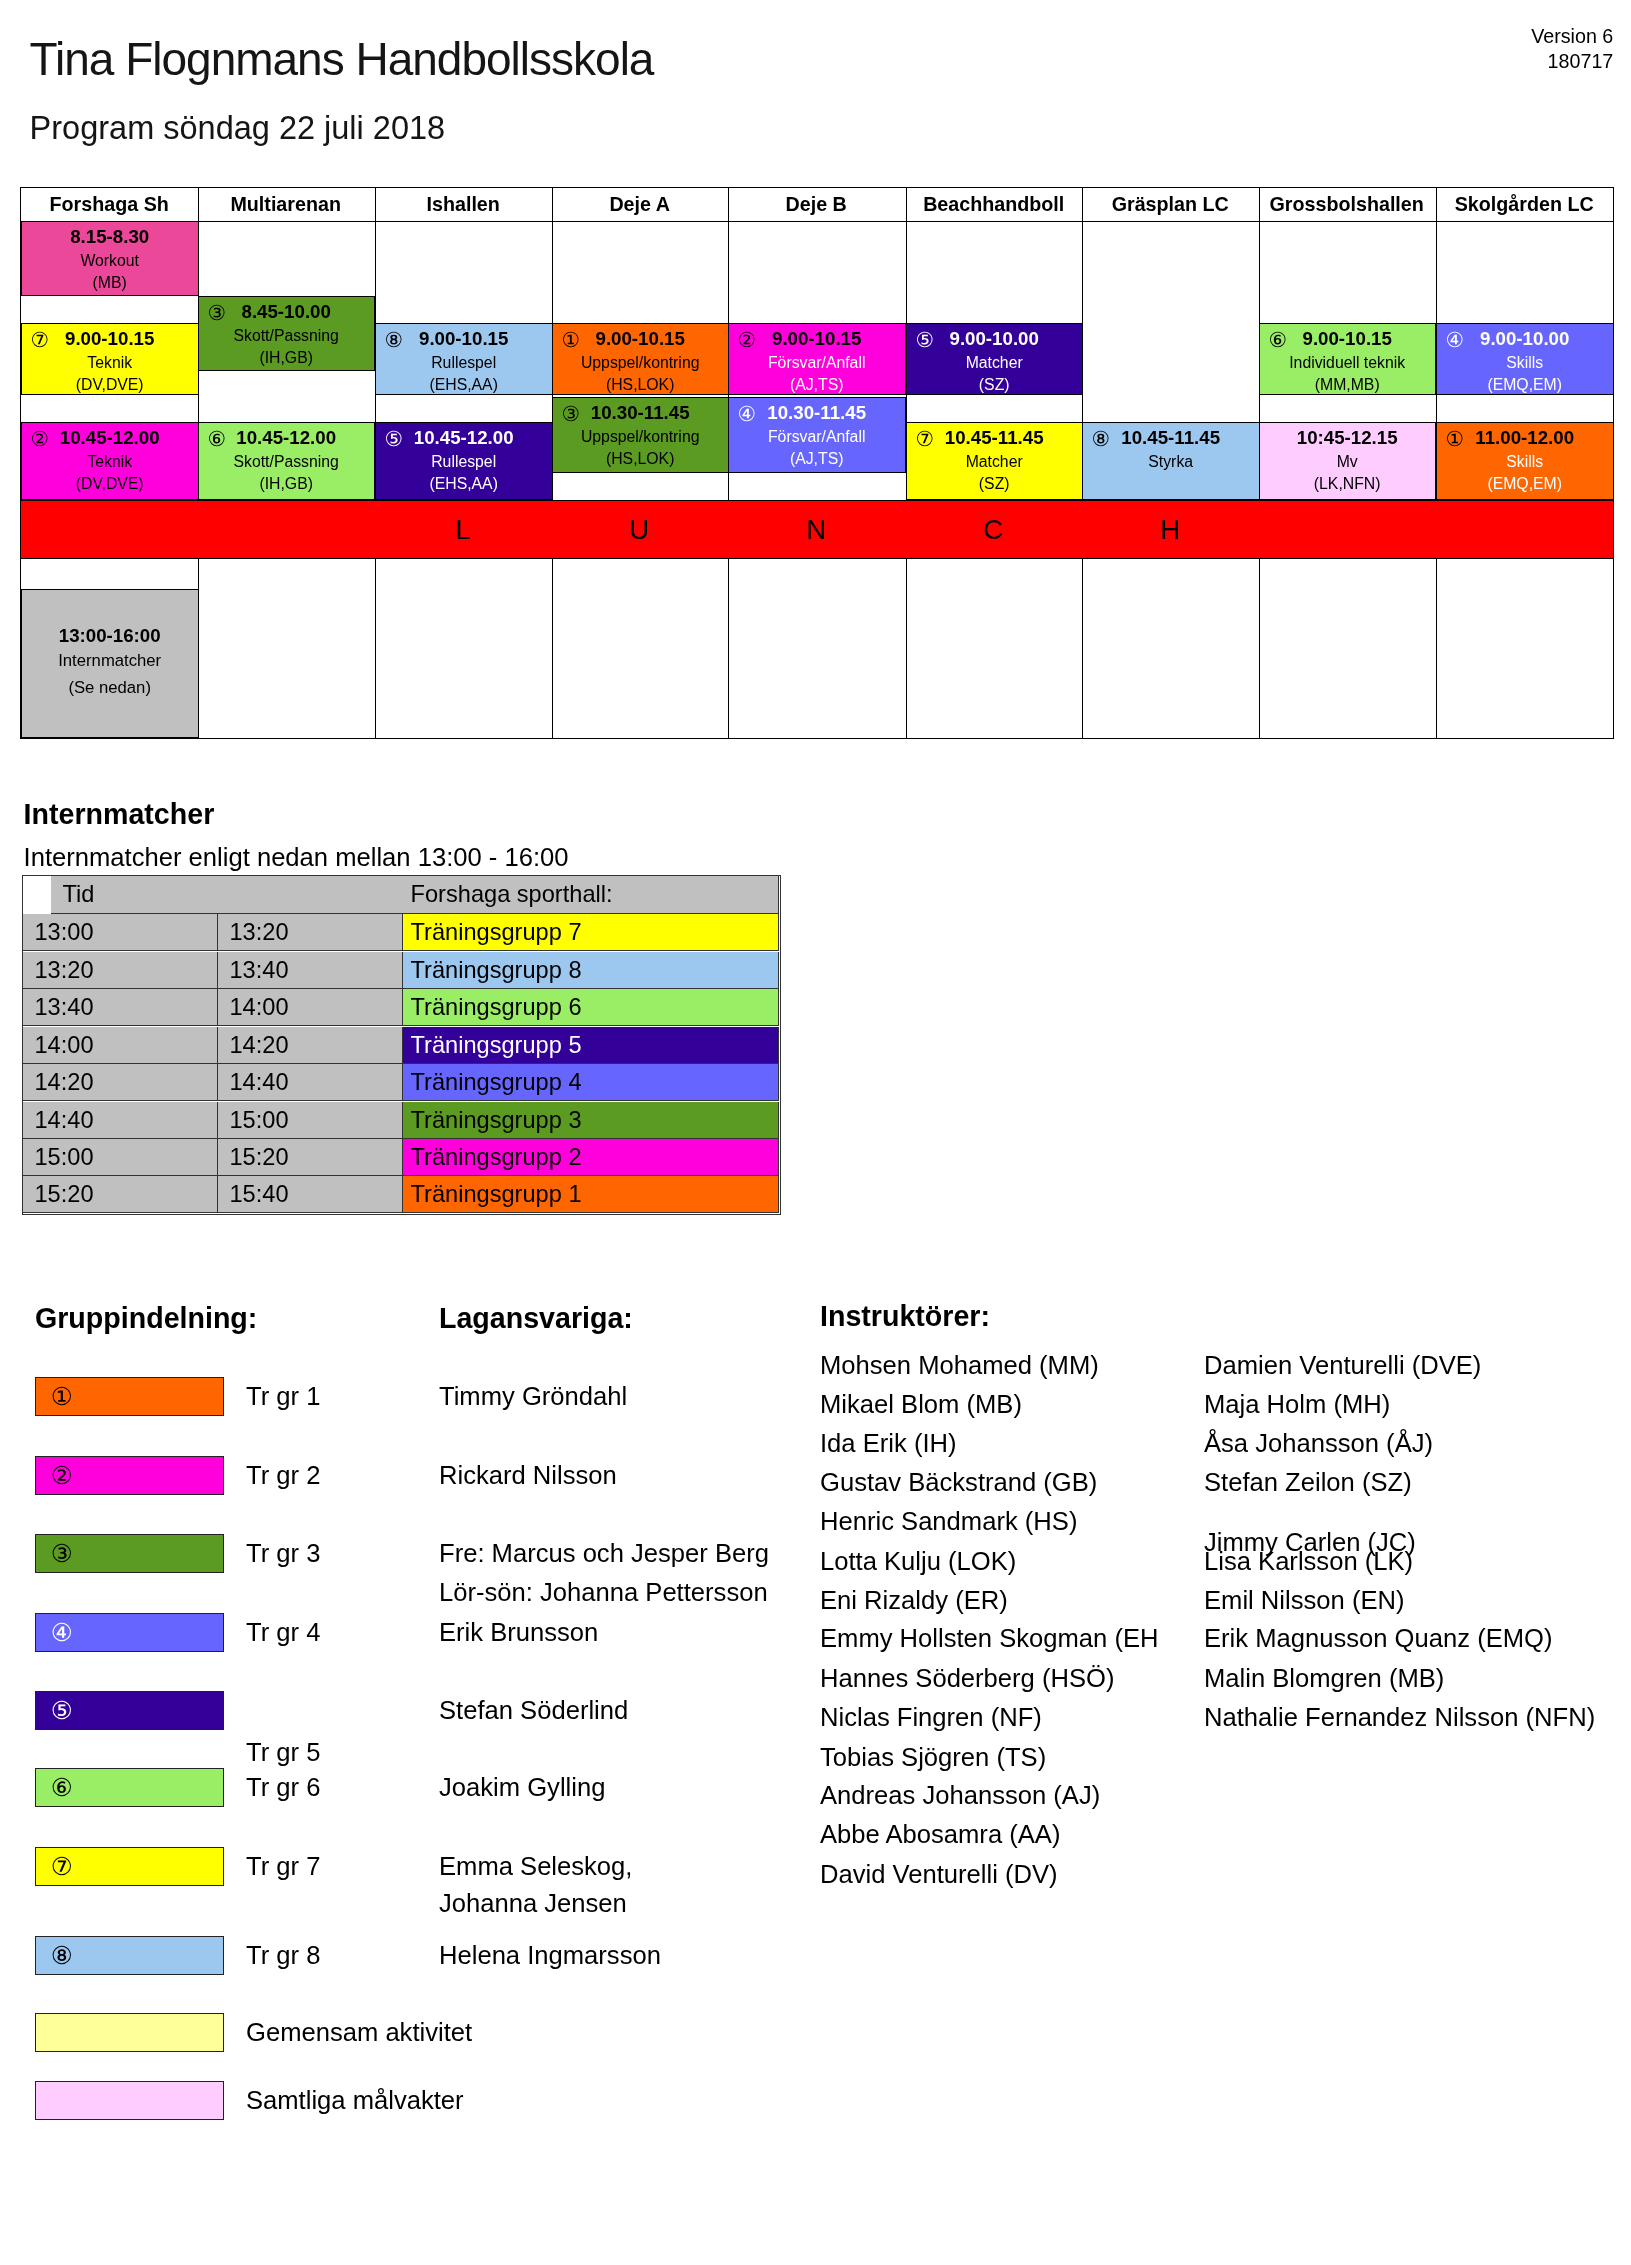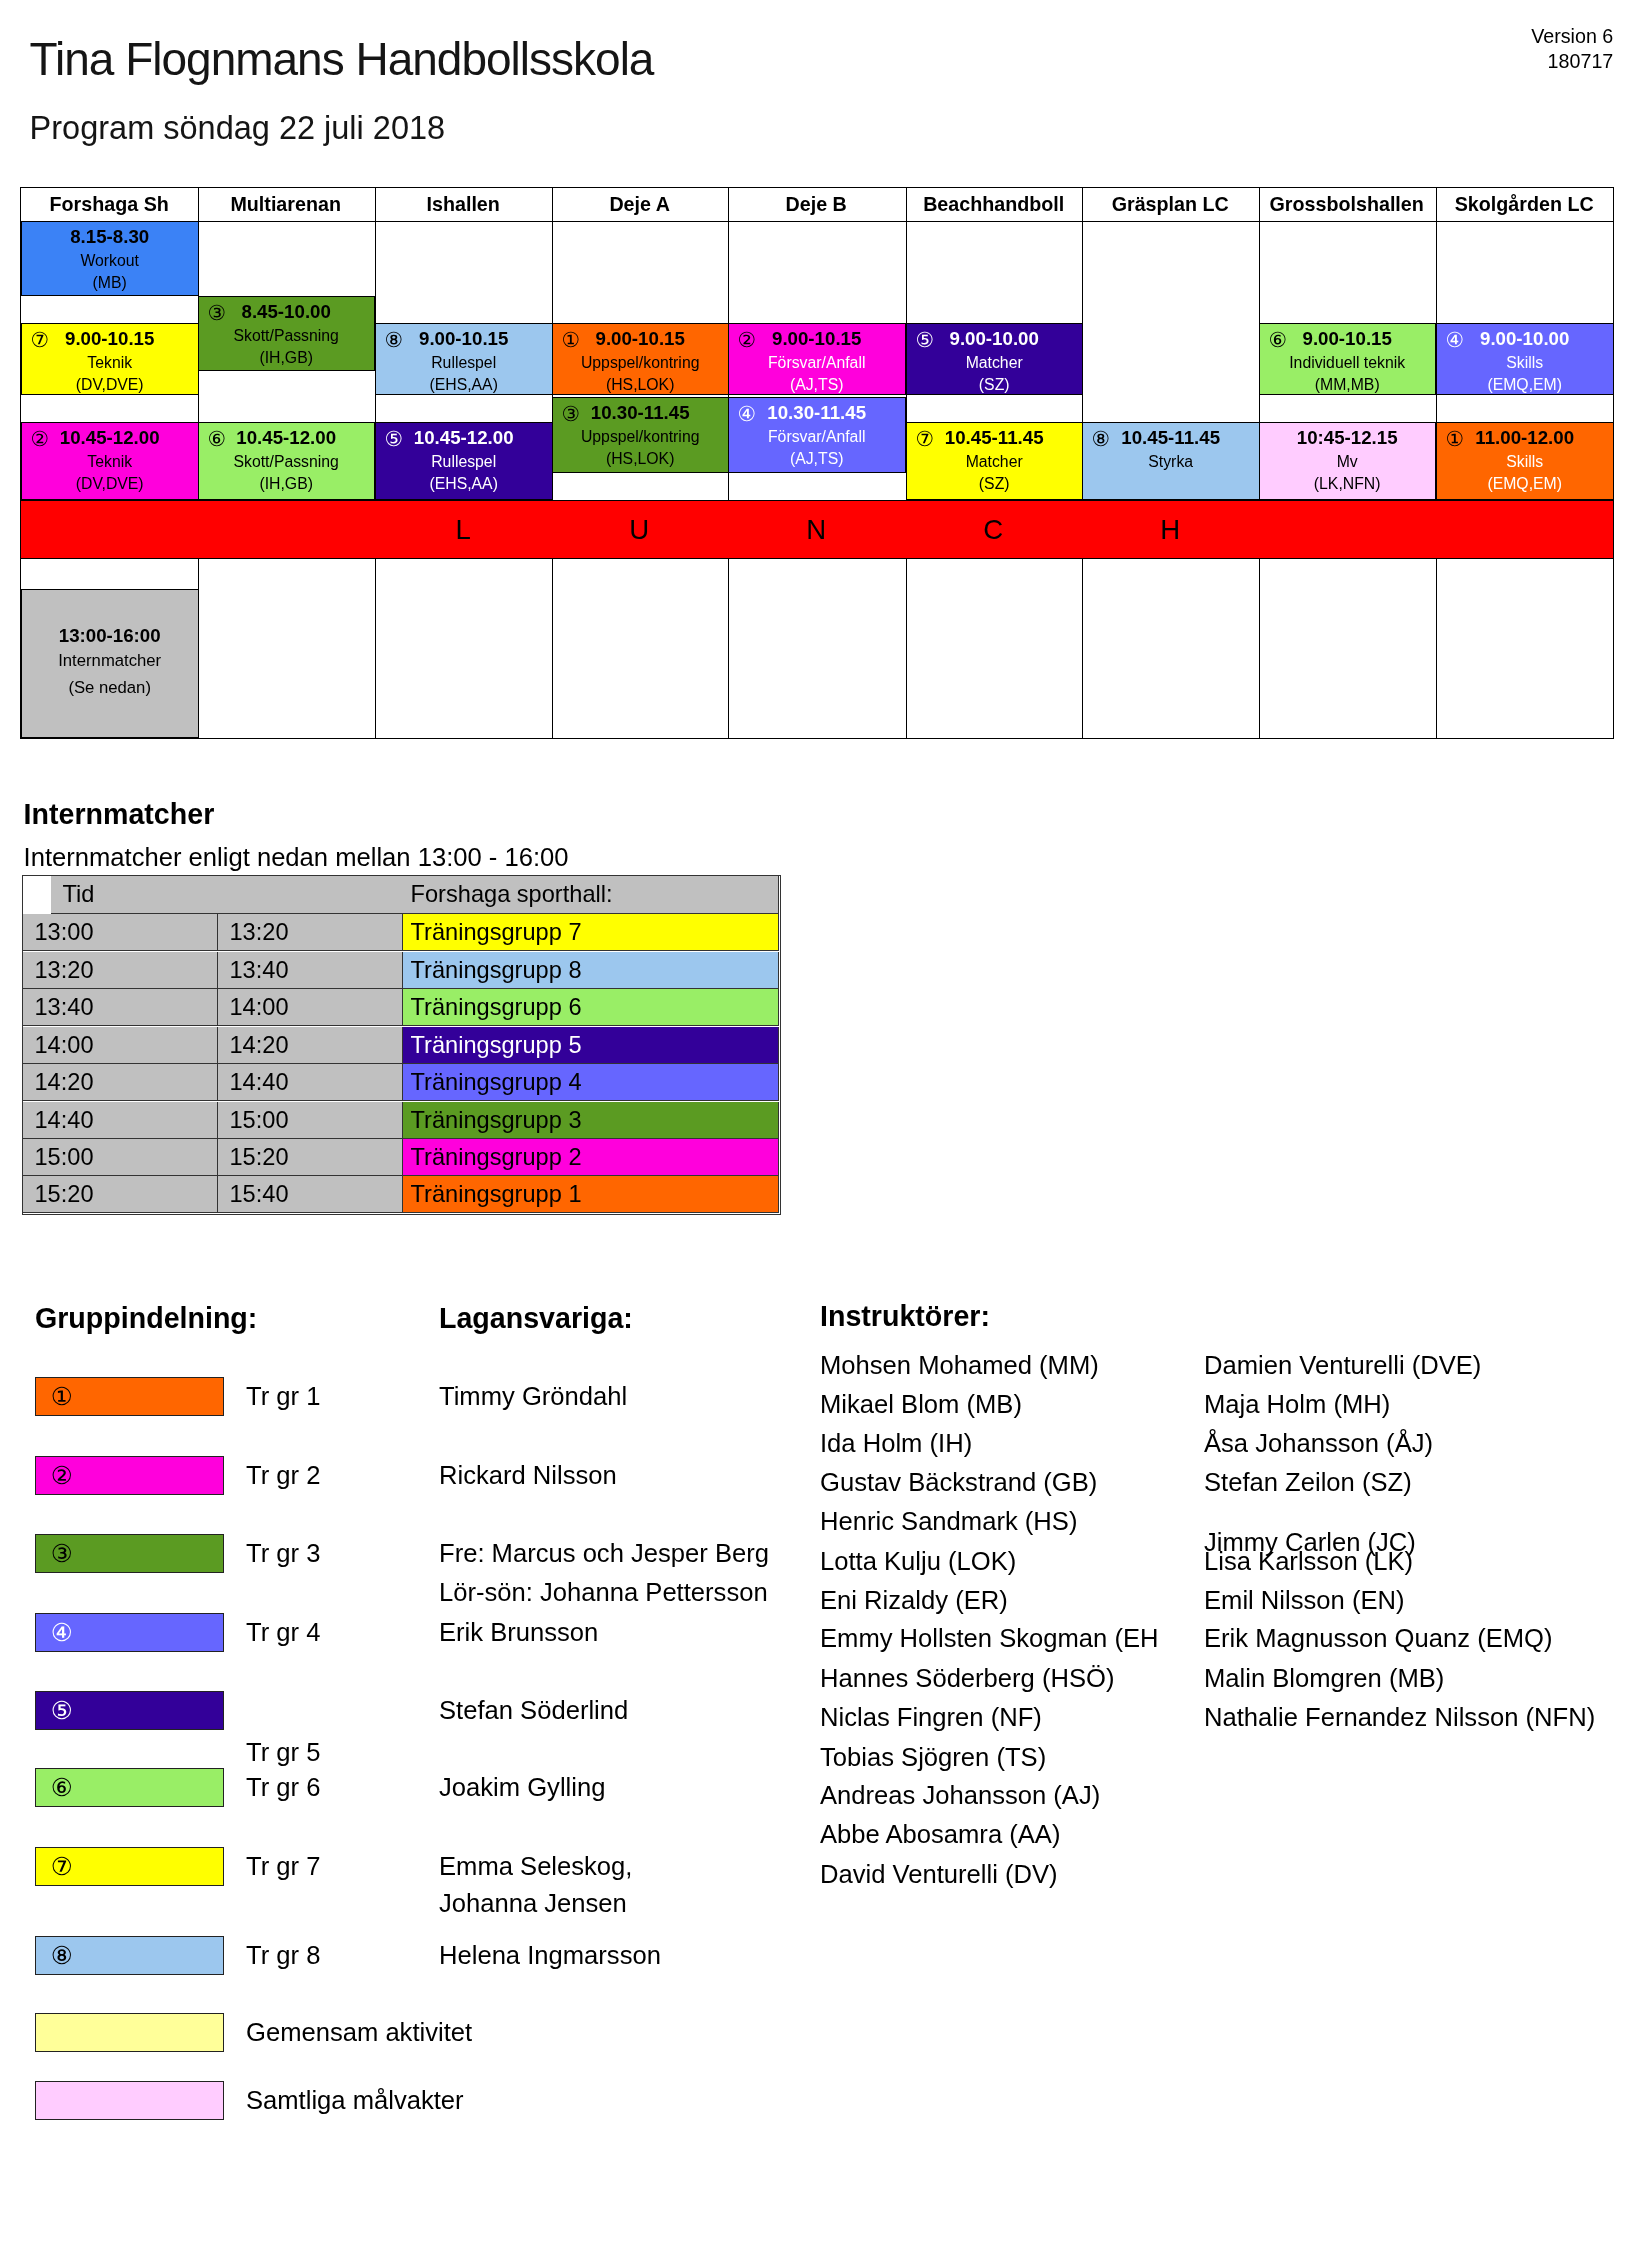--- a/index.html
+++ b/index.html
@@ -65,21 +65,21 @@
     <div class="hline" style="top: 33px;"></div>
     <div class="colhead" style="left: 0px; width: 177px;">Forshaga Sh</div>
     <div class="colhead" style="left: 177px; width: 176px;">Multiarenan</div>
     <div class="colhead" style="left: 354px; width: 177px;">Ishallen</div>
     <div class="colhead" style="left: 531px; width: 176px;">Deje A</div>
     <div class="colhead" style="left: 707px; width: 177px;">Deje B</div>
     <div class="colhead" style="left: 885px; width: 176px;">Beachhandboll</div>
     <div class="colhead" style="left: 1061px; width: 177px;">Gräsplan LC</div>
     <div class="colhead" style="left: 1238px; width: 176px;">Grossbolshallen</div>
     <div class="colhead" style="left: 1415px; width: 177px;">Skolgården LC</div>
-    <div class="cell" style="left: 0px; width: 178px; top: 33px; height: 75px; background: #3b82f6;">
+    <div class="cell" style="left: 0px; width: 178px; top: 33px; height: 75px; background: #ec4899;">
       <div class="time" style="color: rgb(0, 0, 0);">8.15-8.30</div>
       <div class="act" style="color: rgb(0, 0, 0);">Workout</div>
       <div class="staff" style="color: rgb(0, 0, 0);">(MB)</div>
     </div>
     <div class="cell" style="left: 177px; width: 177px; top: 108px; height: 75px; background: rgb(91, 155, 34);">
       <div class="sym" style="color: rgb(0, 0, 0);">③</div>
       <div class="time" style="color: rgb(0, 0, 0);">8.45-10.00</div>
       <div class="act" style="color: rgb(0, 0, 0);">Skott/Passning</div>
       <div class="staff" style="color: rgb(0, 0, 0);">(IH,GB)</div>
     </div>
@@ -271,21 +271,21 @@
     <div class="mgr" style="top: 1613px;">Erik Brunsson</div>
     <div class="mgr" style="top: 1691px;">Stefan Söderlind</div>
     <div class="mgr" style="top: 1768px;">Joakim Gylling</div>
     <div class="mgr" style="top: 1847px;">Emma Seleskog,</div>
     <div class="mgr" style="top: 1884px;">Johanna Jensen</div>
     <div class="mgr" style="top: 1936px;">Helena Ingmarsson</div>
   </div>
 <div id="instructors-zone">
     <div class="ins" style="left: 820px; top: 1346px;">Mohsen Mohamed (MM)</div>
     <div class="ins" style="left: 820px; top: 1385px;">Mikael Blom (MB)</div>
-    <div class="ins" style="left: 820px; top: 1424px;">Ida Holm (IH)</div>
+    <div class="ins" style="left: 820px; top: 1424px;">Ida Erik (IH)</div>
     <div class="ins" style="left: 820px; top: 1463px;">Gustav Bäckstrand (GB)</div>
     <div class="ins" style="left: 820px; top: 1502px;">Henric Sandmark (HS)</div>
     <div class="ins" style="left: 820px; top: 1542px;">Lotta Kulju (LOK)</div>
     <div class="ins" style="left: 820px; top: 1581px;">Eni Rizaldy (ER)</div>
     <div class="ins" style="left: 820px; top: 1619px;">Emmy Hollsten Skogman (EH</div>
     <div class="ins" style="left: 820px; top: 1659px;">Hannes Söderberg (HSÖ)</div>
     <div class="ins" style="left: 820px; top: 1698px;">Niclas Fingren (NF)</div>
     <div class="ins" style="left: 820px; top: 1738px;">Tobias Sjögren (TS)</div>
     <div class="ins" style="left: 820px; top: 1776px;">Andreas Johansson (AJ)</div>
     <div class="ins" style="left: 820px; top: 1815px;">Abbe Abosamra (AA)</div>

